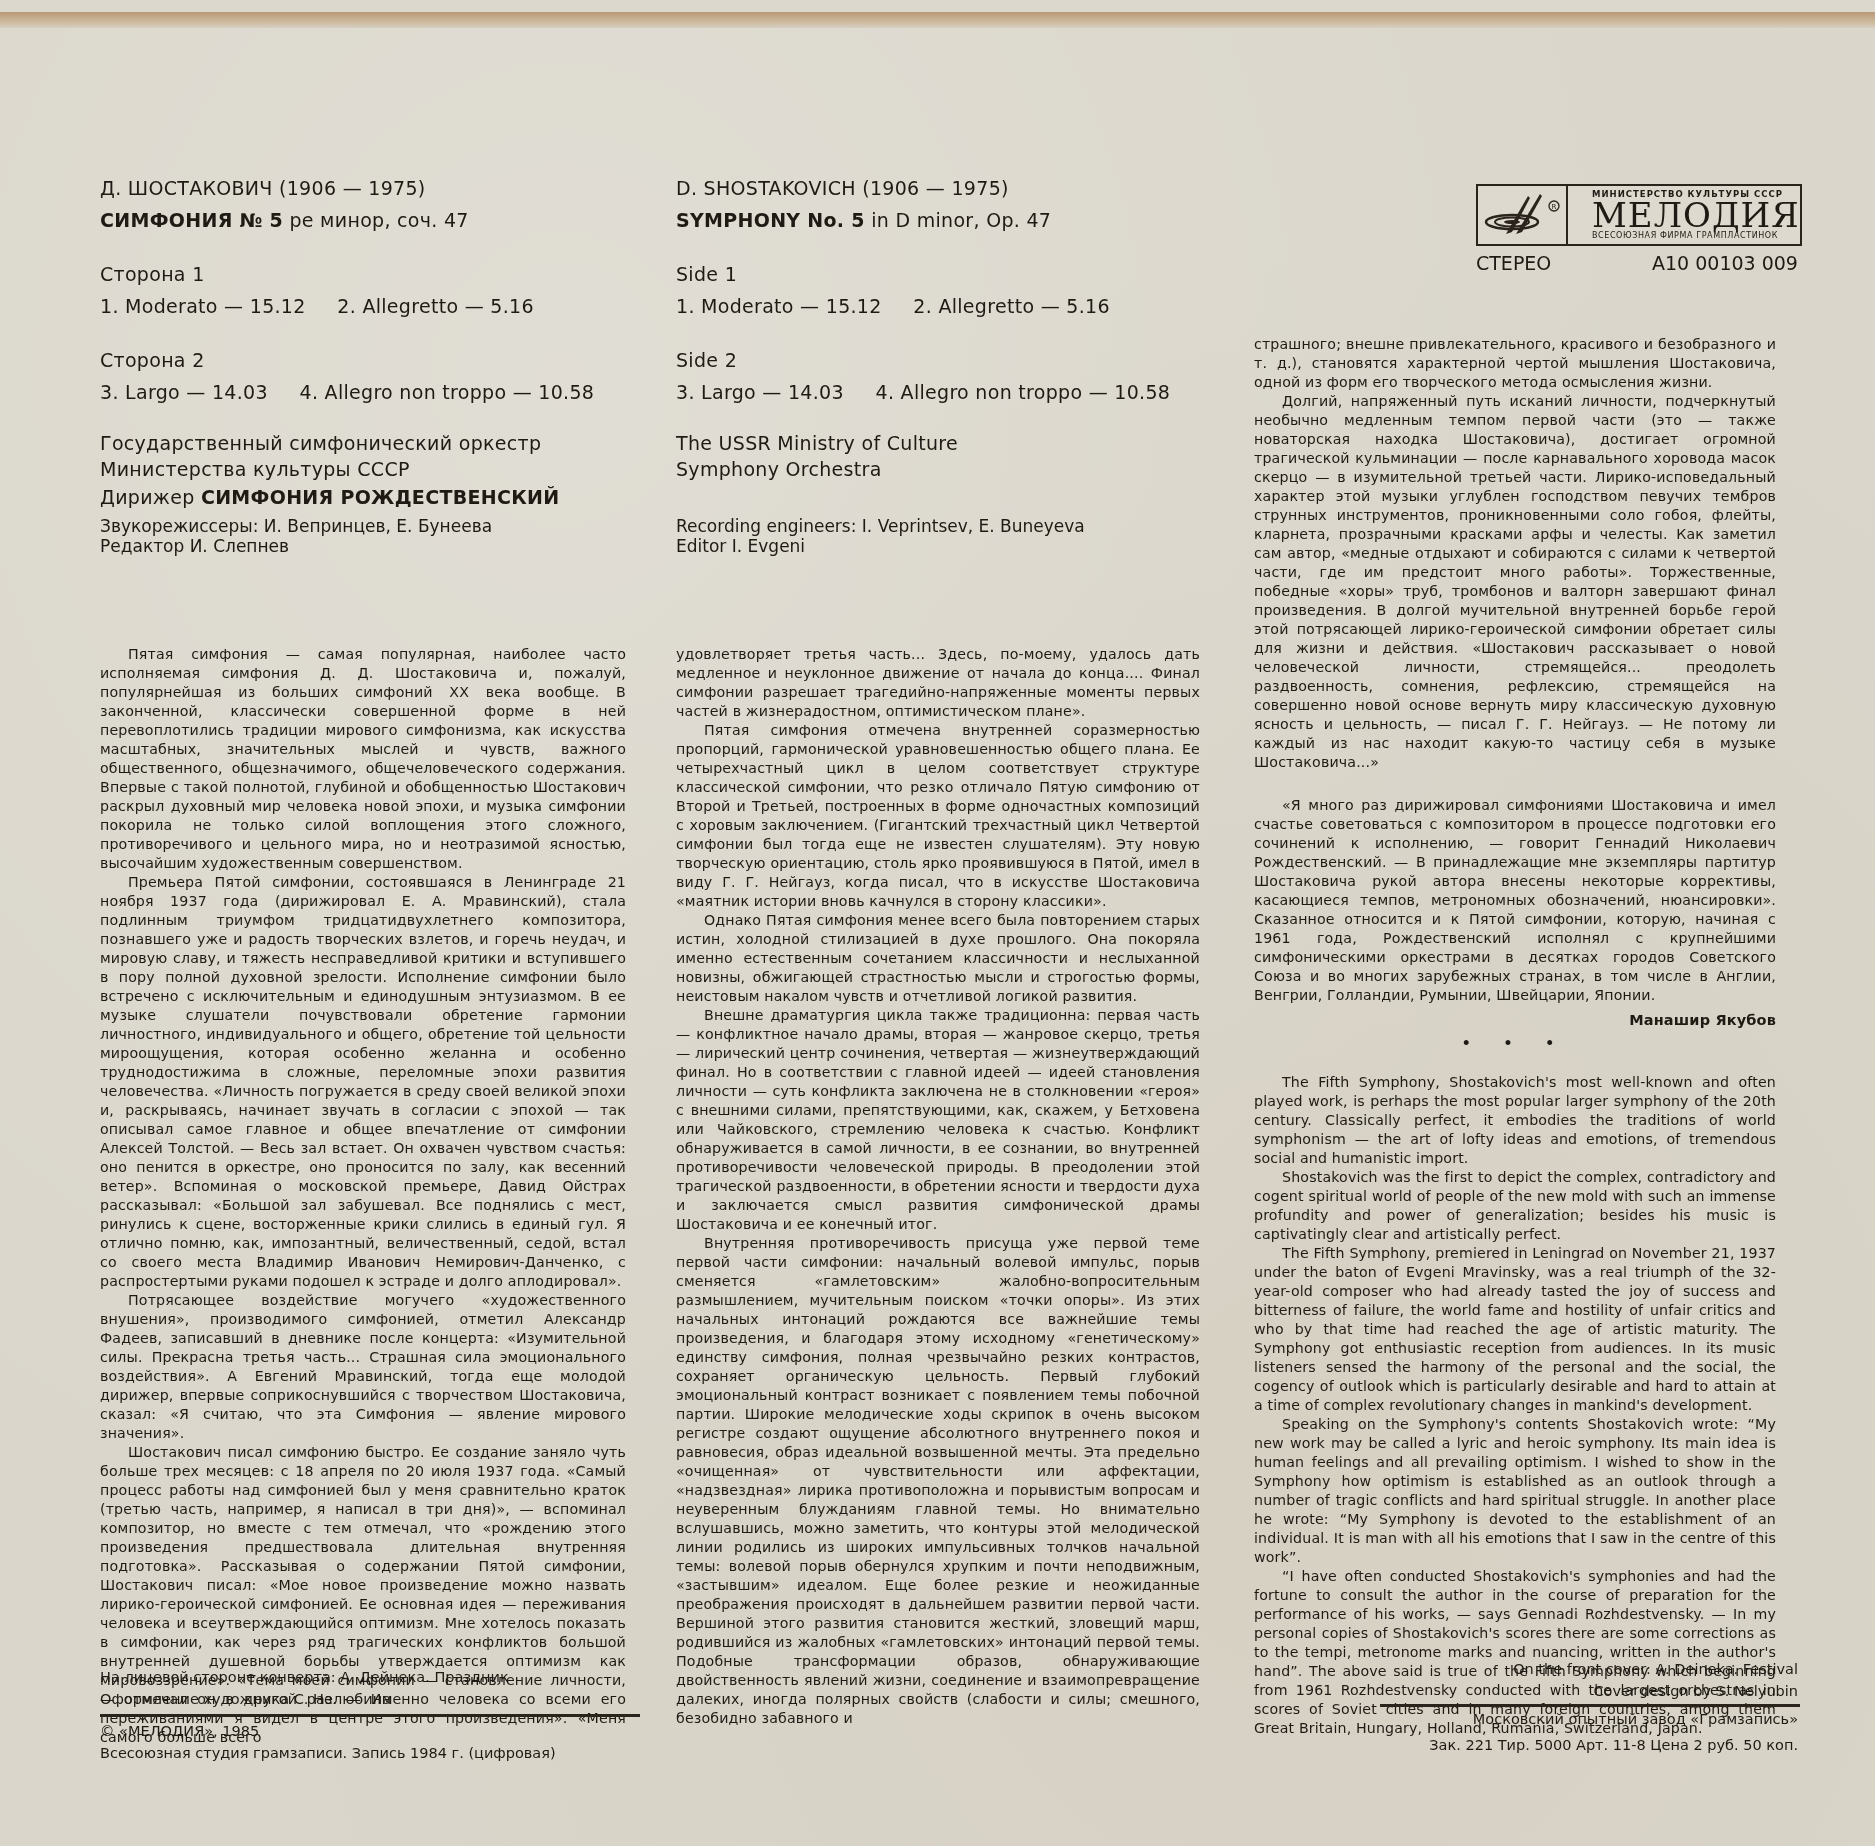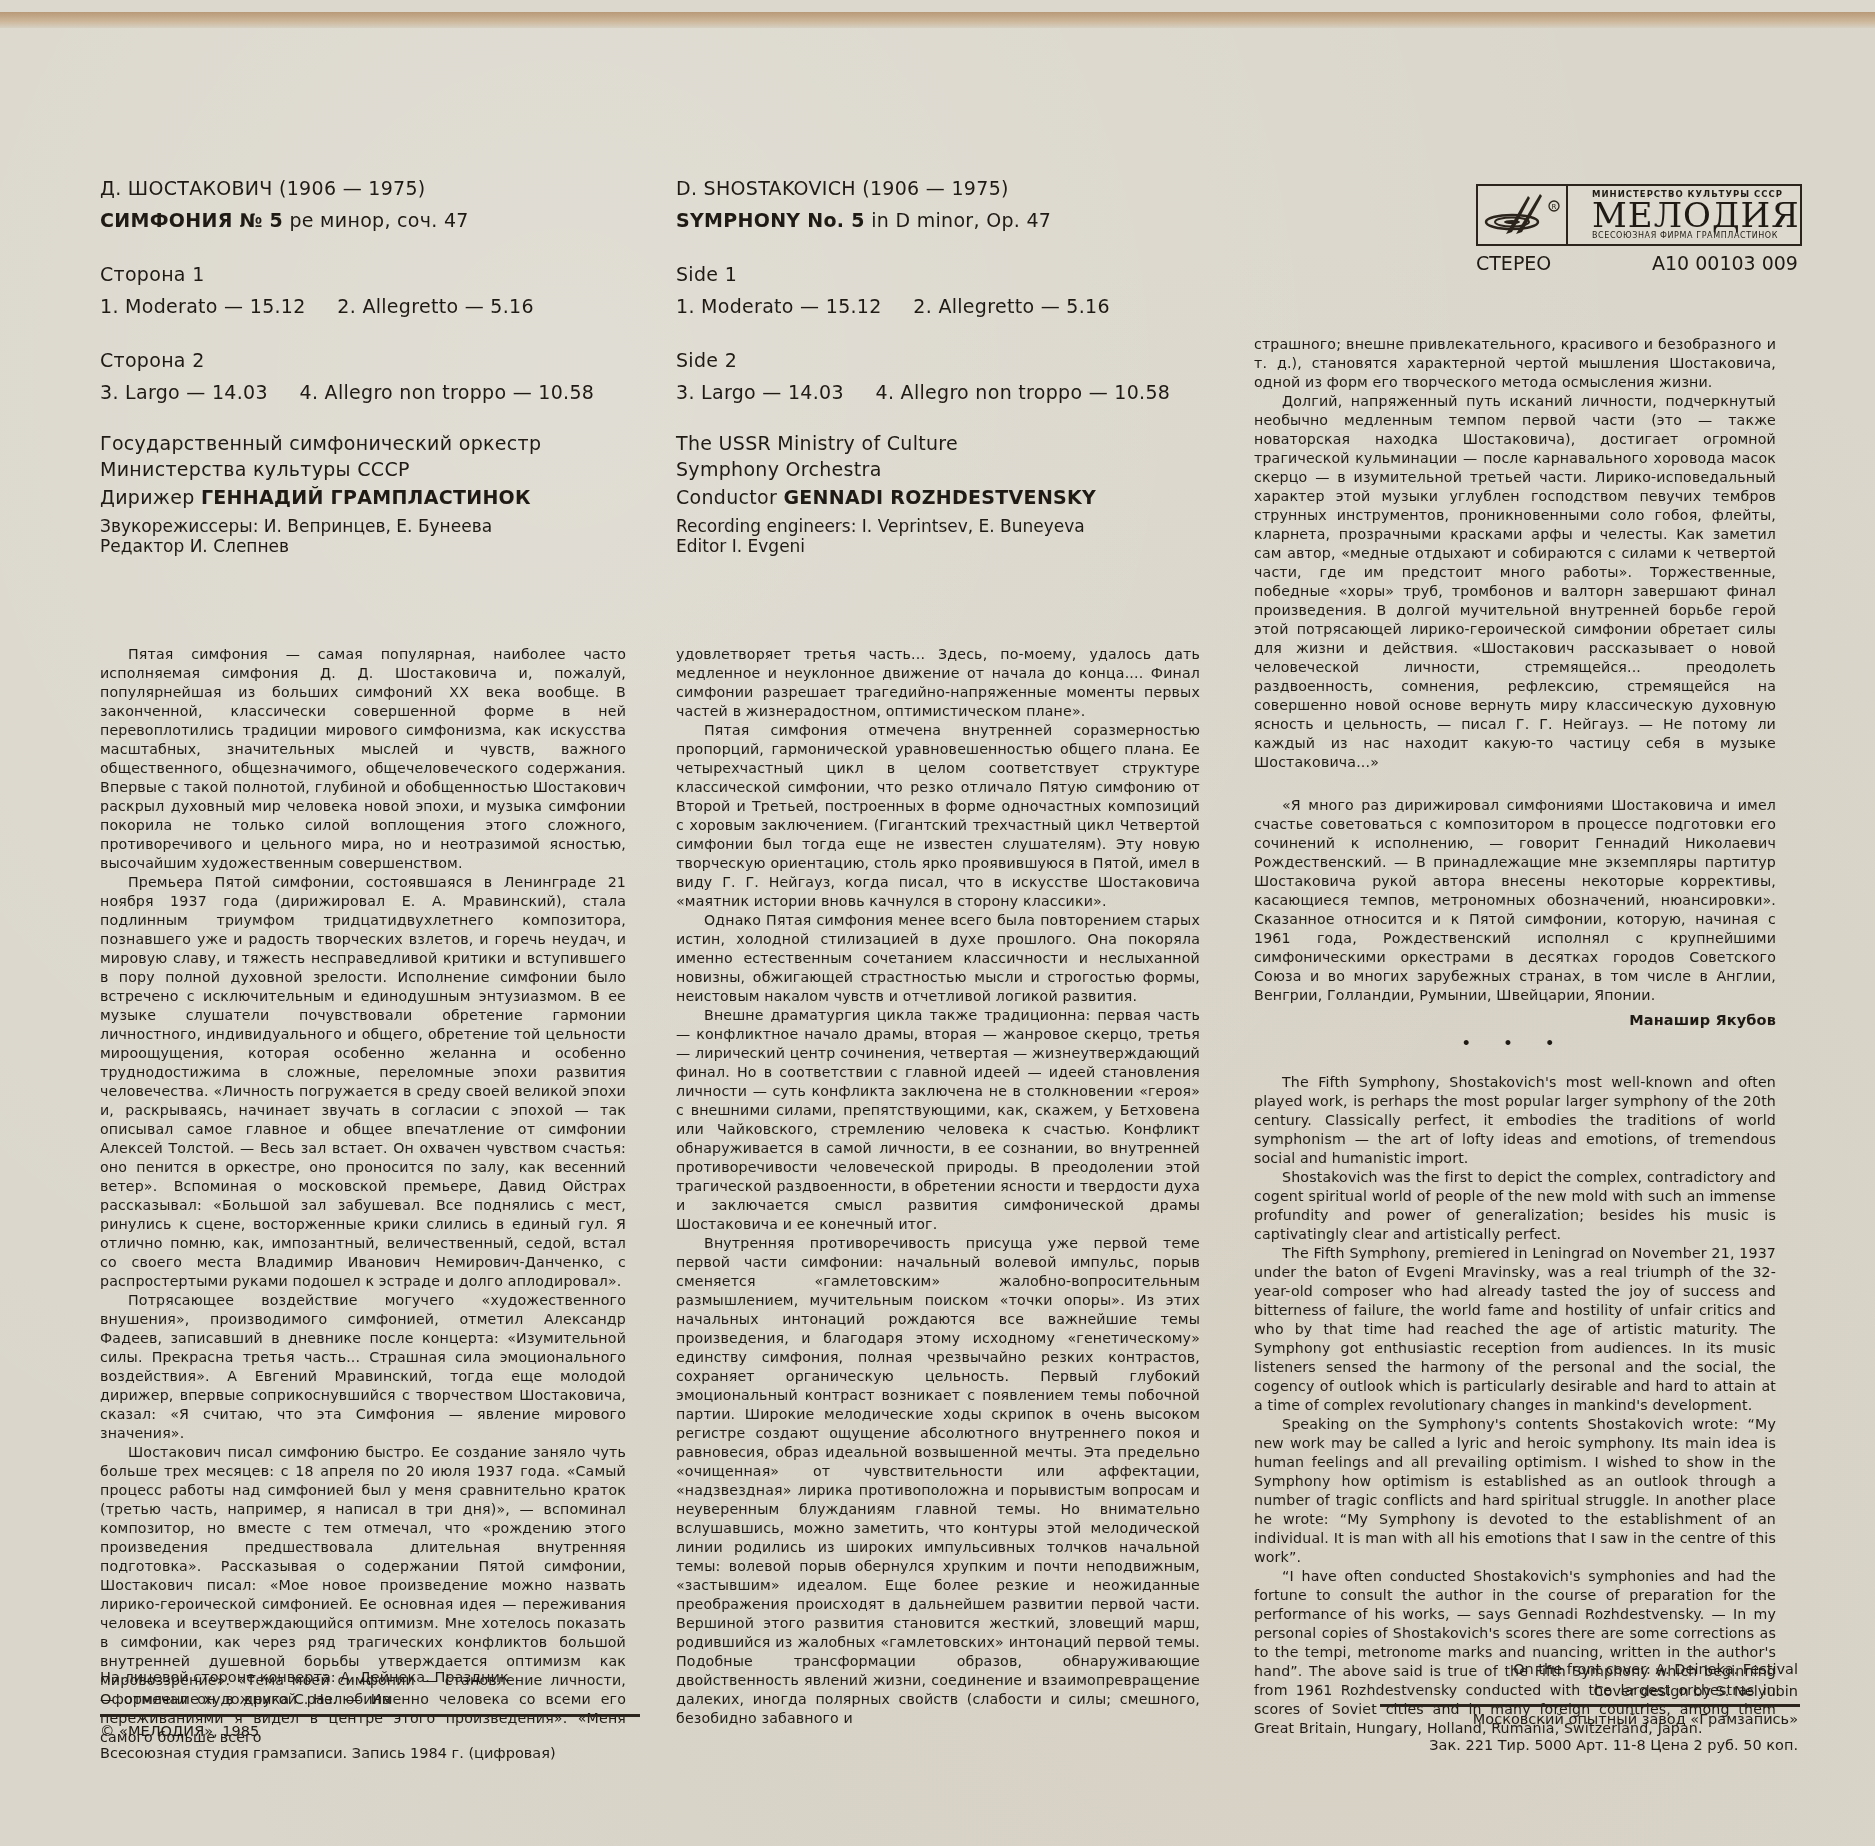--- a/index.html
+++ b/index.html
@@ -61,40 +61,39 @@
     <div class="line"><b>СИМФОНИЯ № 5</b><span> ре минор, соч. 47</span></div>
     <div class="gap"></div>
     <div class="line">Сторона 1</div>
     <div class="line" style="white-space:pre">1. Moderato — 15.12     2. Allegretto — 5.16</div>
     <div class="gap"></div>
     <div class="line">Сторона 2</div>
     <div class="line" style="white-space:pre">3. Largo — 14.03     4. Allegro non troppo — 10.58</div>
     <div class="gap"></div>
     <div class="line" style="line-height:26px">Государственный симфонический оркестр</div>
     <div class="line" style="line-height:26px">Министерства культуры СССР</div>
-    <div class="line" style="line-height:30px"><span>Дирижер </span><b>ГЕННАДИЙ ГРАМПЛАСТИНОК</b></div>
+    <div class="line" style="line-height:30px"><span>Дирижер </span><b>СИМФОНИЯ РОЖДЕСТВЕНСКИЙ</b></div>
   </div>
   <div class="abs small" style="left:100px; top:504px;">
     <div>Звукорежиссеры: И. Вепринцев, Е. Бунеева</div>
     <div>Редактор И. Слепнев</div>
   </div>
 
   <div class="abs hdr" style="left:676px; top:160px;">
     <div class="line">D. SHOSTAKOVICH (1906 — 1975)</div>
     <div class="line"><b>SYMPHONY No. 5</b><span> in D minor, Op. 47</span></div>
     <div class="gap"></div>
     <div class="line">Side 1</div>
     <div class="line" style="white-space:pre">1. Moderato — 15.12     2. Allegretto — 5.16</div>
     <div class="gap"></div>
     <div class="line">Side 2</div>
     <div class="line" style="white-space:pre">3. Largo — 14.03     4. Allegro non troppo — 10.58</div>
     <div class="gap"></div>
     <div class="line" style="line-height:26px">The USSR Ministry of Culture</div>
     <div class="line" style="line-height:26px">Symphony Orchestra</div>
-    <div class="line" style="line-height:30px"><span>Conductor </span><b>GENNADI ROZHDESTVENSKY</b></div>
   </div>
   <div class="abs small" style="left:676px; top:504px;">
     <div>Recording engineers: I. Veprintsev, E. Buneyeva</div>
     <div>Editor I. Evgeni</div>
   </div>
 
   <div class="logo">
     <div class="mark">
       <svg width="88" height="58" viewBox="0 0 88 58">
         <ellipse cx="34" cy="36" rx="26" ry="7" fill="none" stroke="#2a241c" stroke-width="2.5"></ellipse>

